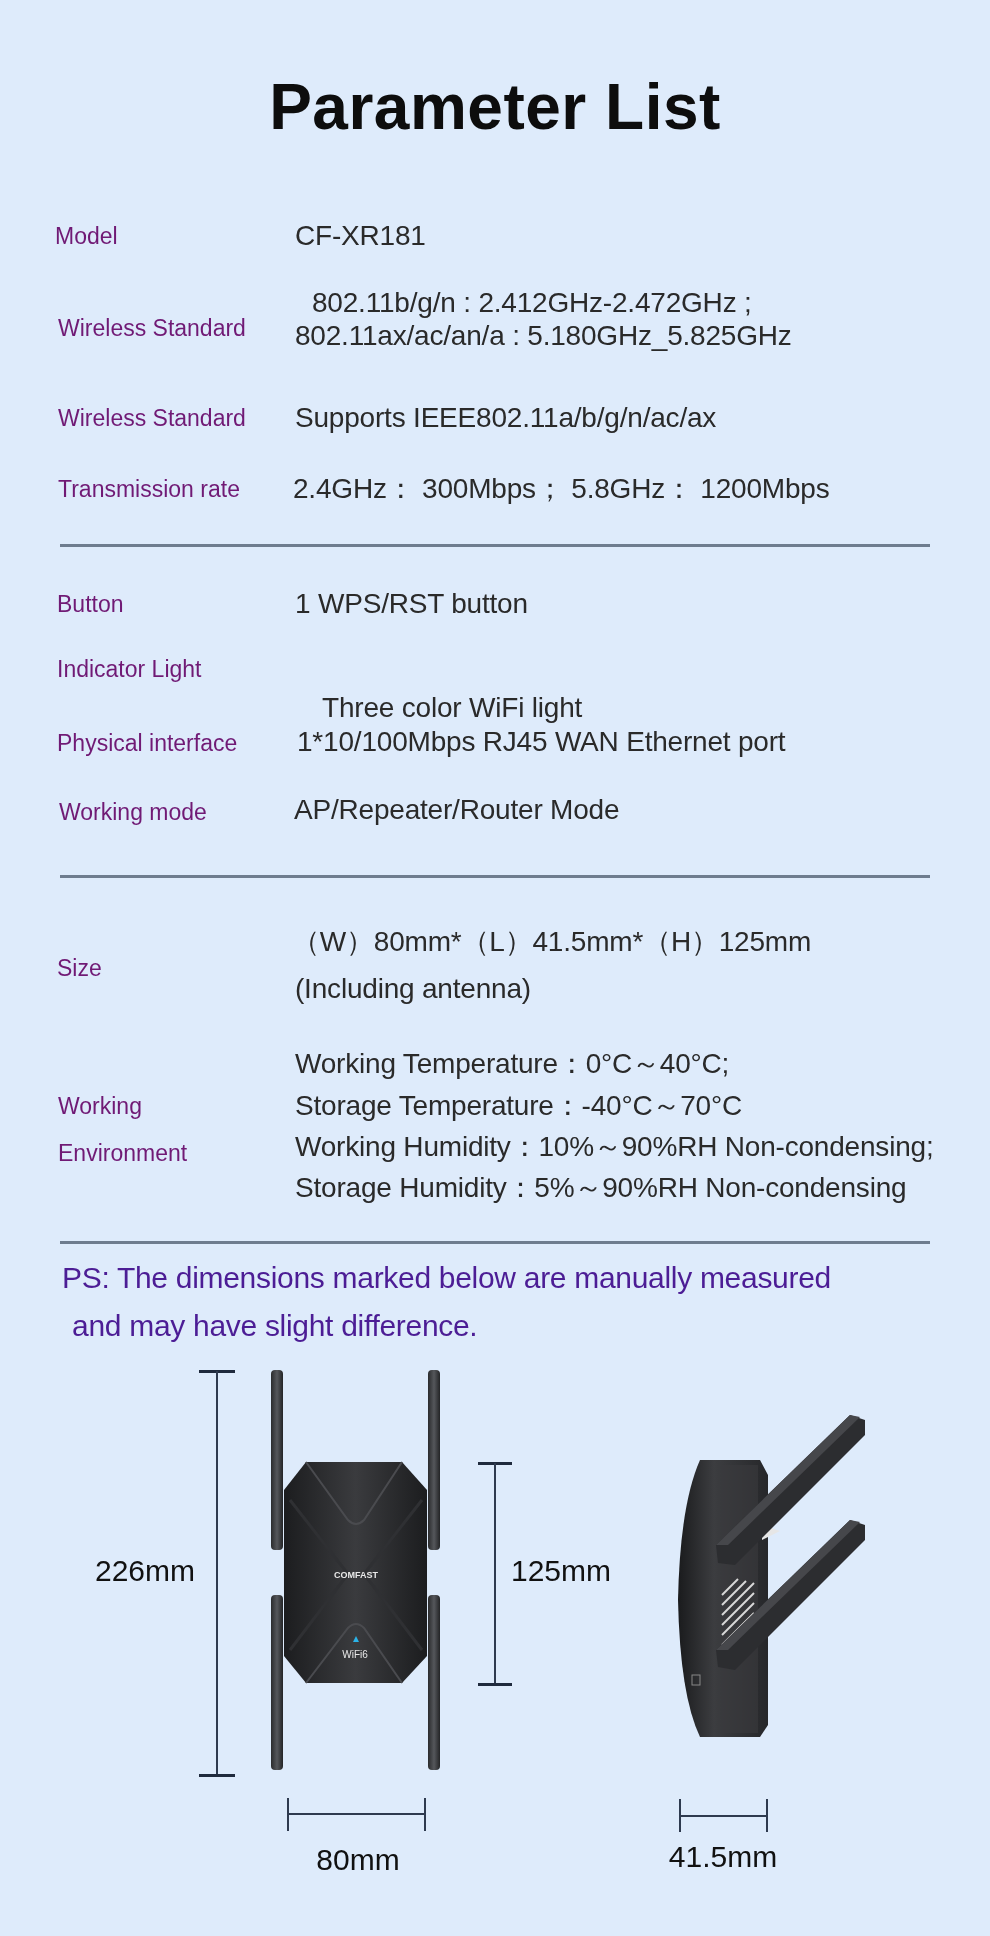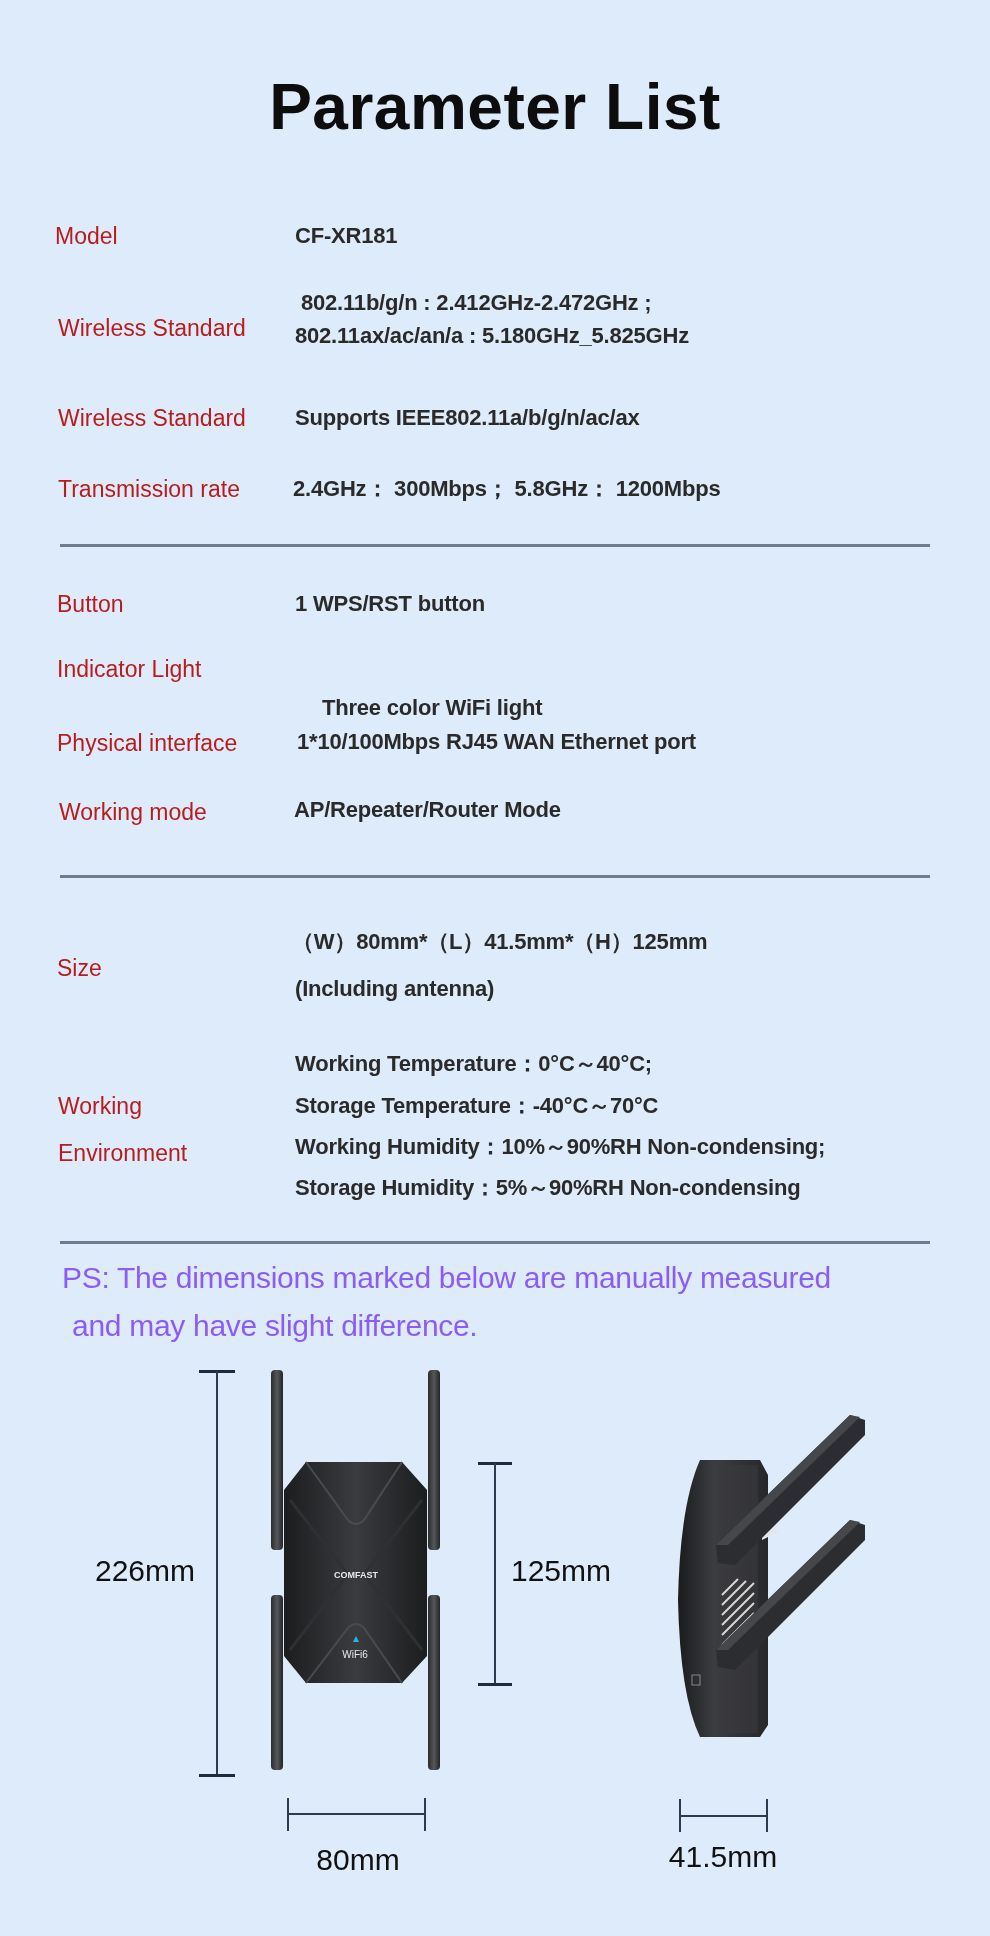--- a/index.html
+++ b/index.html
@@ -1,39 +1,39 @@
 <!DOCTYPE html>
 <html><head>
 <meta charset="utf-8">
 <style>
   html,body{margin:0;padding:0;}
   body{width:990px;height:1936px;background:#deebfb;position:relative;overflow:hidden;font-family:"Liberation Sans","DejaVu Sans",sans-serif;color:#111;}
   .abs{position:absolute;white-space:nowrap;}
   .title{left:0;width:990px;top:70px;text-align:center;font-size:64px;font-weight:bold;letter-spacing:0.5px;color:#0d0d0d;}
-  .lbl{font-size:23px;color:#b91c1c;transform:translateY(-50%);}
-  .val{font-size:22px;color:#2a2a2a;font-weight:bold;transform:translateY(-50%);letter-spacing:-0.2px;}
+  .lbl{font-size:23px;color:#701a75;transform:translateY(-50%);}
+  .val{font-size:28px;color:#2a2a2a;font-weight:normal;transform:translateY(-50%);letter-spacing:-0.2px;}
   .divider{left:60px;width:870px;height:3px;background:#6e7c8e;}
-  .ps{font-size:30px;color:#8b5cf6;transform:translateY(-50%);letter-spacing:-0.3px;}
+  .ps{font-size:30px;color:#4c1d95;transform:translateY(-50%);letter-spacing:-0.3px;}
   .dimlbl{font-size:30px;color:#111;transform:translate(-50%,-50%);}
   .vline{width:2px;background:#2e3a4f;}
   .hline{height:2px;background:#2e3a4f;}
   .cap-h{height:3px;background:#1f2a3d;}
   .cap-v{width:2px;background:#2e3a4f;}
   svg{position:absolute;overflow:visible;}
 </style>
 </head>
 <body>
 
 <div class="abs title">Parameter List</div>
 
 <div class="abs lbl" style="left:55px;top:236px;">Model</div>
 <div class="abs val" style="left:295px;top:236px;">CF-XR181</div>
 
 <div class="abs lbl" style="left:58px;top:328px;">Wireless Standard</div>
-<div class="abs val" style="left:301px;top:303px;">802.11b/g/n : 2.412GHz-2.472GHz ;</div>
+<div class="abs val" style="left:312px;top:303px;">802.11b/g/n : 2.412GHz-2.472GHz ;</div>
 <div class="abs val" style="left:295px;top:336px;">802.11ax/ac/an/a : 5.180GHz_5.825GHz</div>
 
 <div class="abs lbl" style="left:58px;top:418px;">Wireless Standard</div>
 <div class="abs val" style="left:295px;top:418px;">Supports IEEE802.11a/b/g/n/ac/ax</div>
 
 <div class="abs lbl" style="left:58px;top:489px;">Transmission rate</div>
 <div class="abs val" style="left:293px;top:489px;text-align:right;">2.4GHz： 300Mbps；  5.8GHz： 1200Mbps</div>
 
 <div class="abs divider" style="top:544px;"></div>
 

